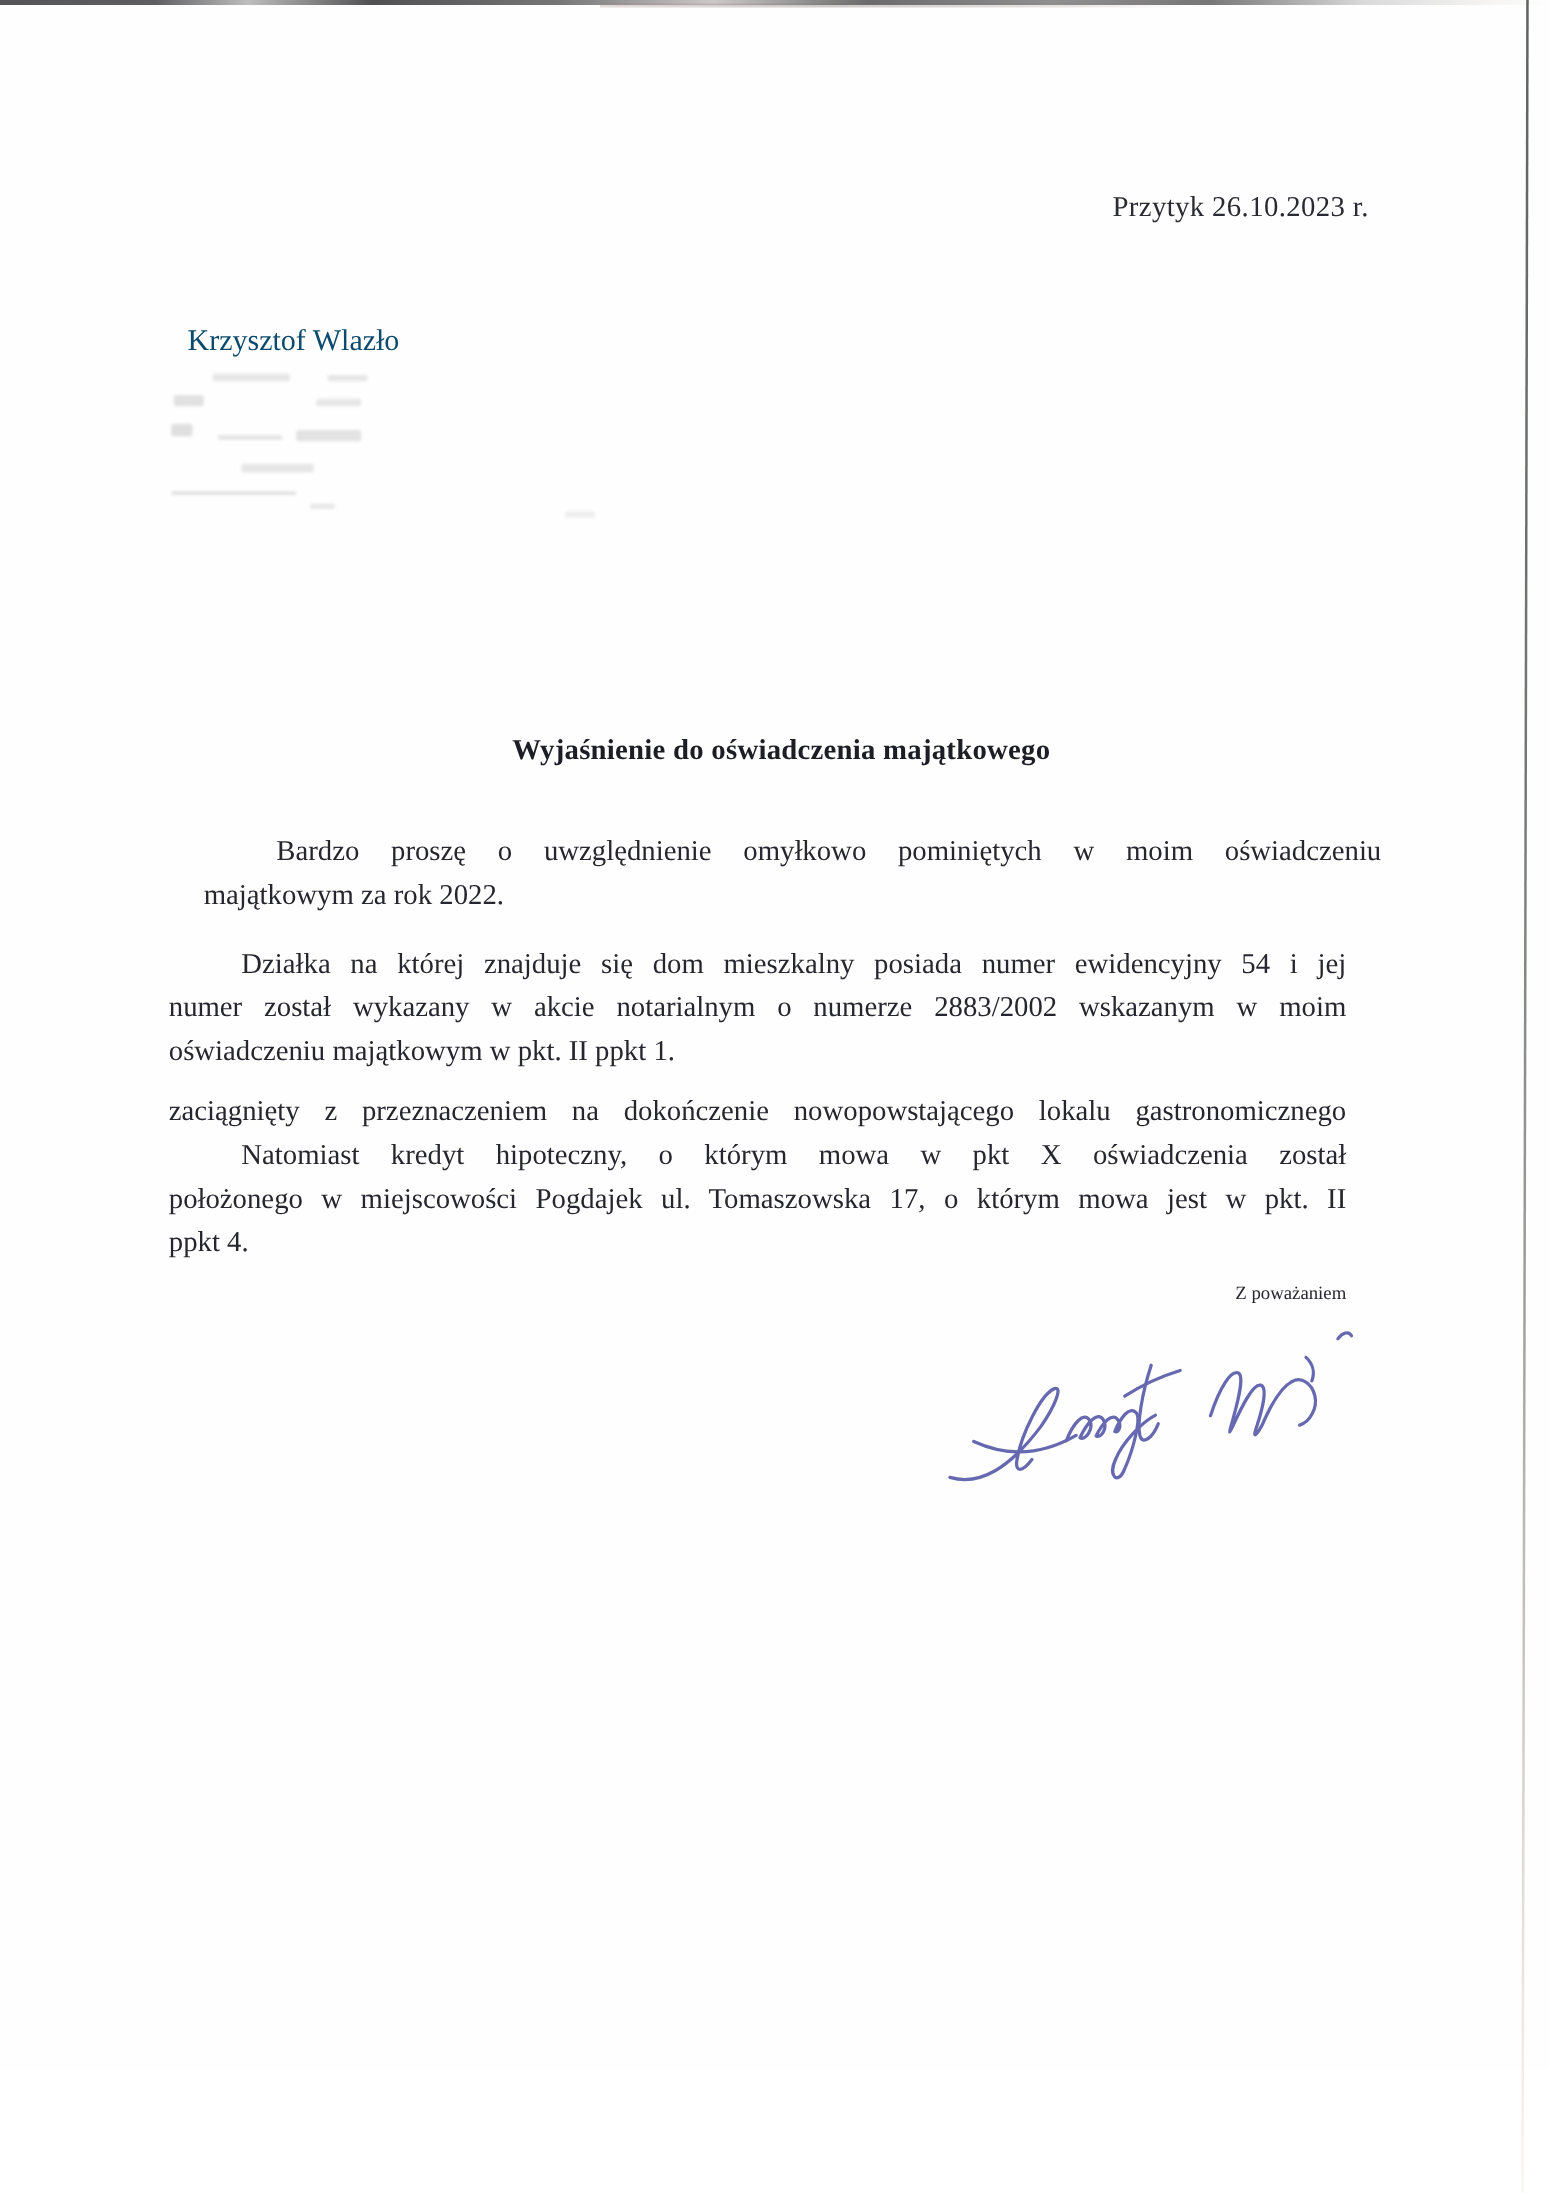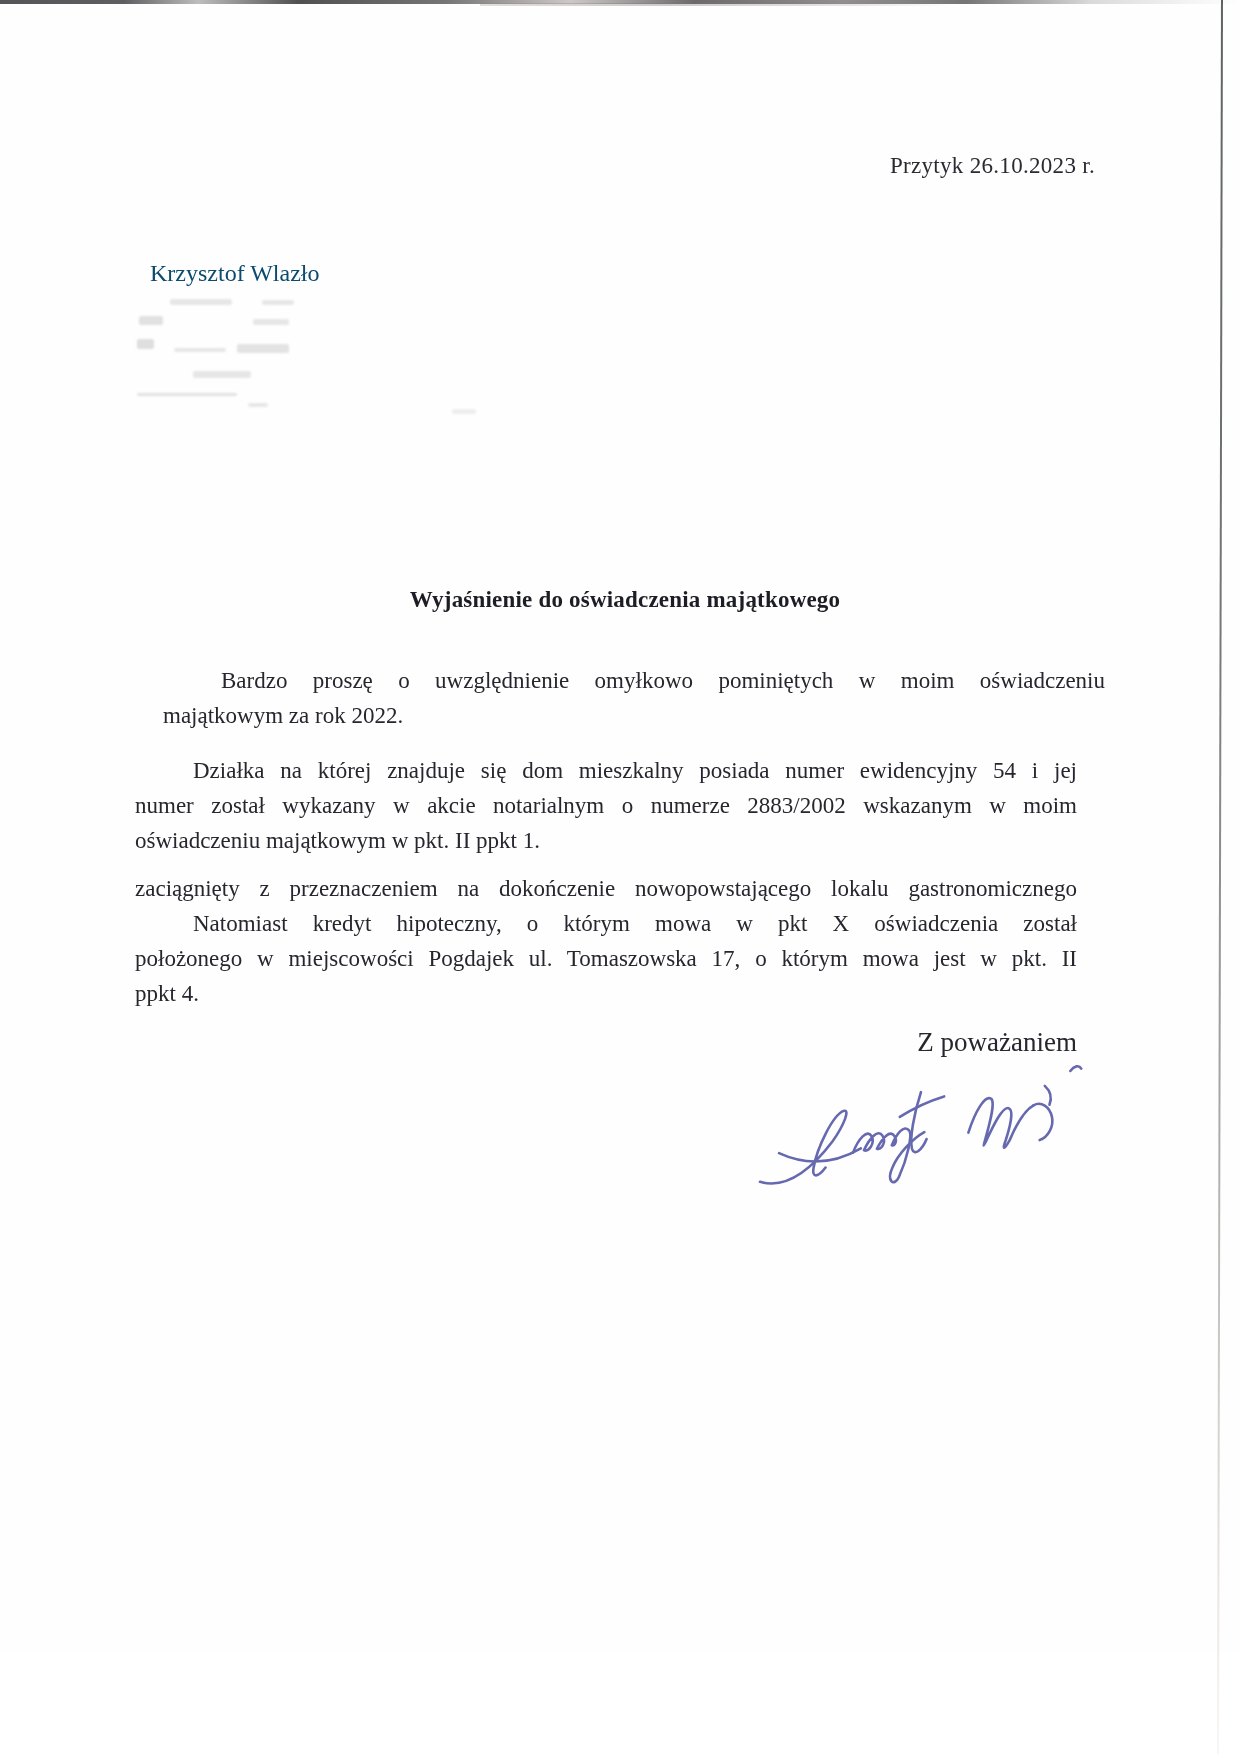--- a/index.html
+++ b/index.html
@@ -86,21 +86,21 @@
     color: #26262e;
   }
   .ln { text-align: justify; text-align-last: justify; }
   .ln-last { text-align: right; text-align-last: left; }
   .ln-indent { padding-left: 58px; box-sizing: border-box; }
   .p1 { top: 663px; margin-left: 28px; }
   .p2 { top: 753px; }
   .p3 { top: 871px; }
   .closing {
     top: 1027px; right: 163px;
-    font-size: 27px; color: #26262e;
+    font-size: 15px; color: #26262e;
   }
   .signature {
     position: absolute;
     left: 752px; top: 1052px;
     width: 350px; height: 140px;
   }
   .signature svg { display: block; transform: rotate(-2deg); }
 </style>
 </head>
 <body>

